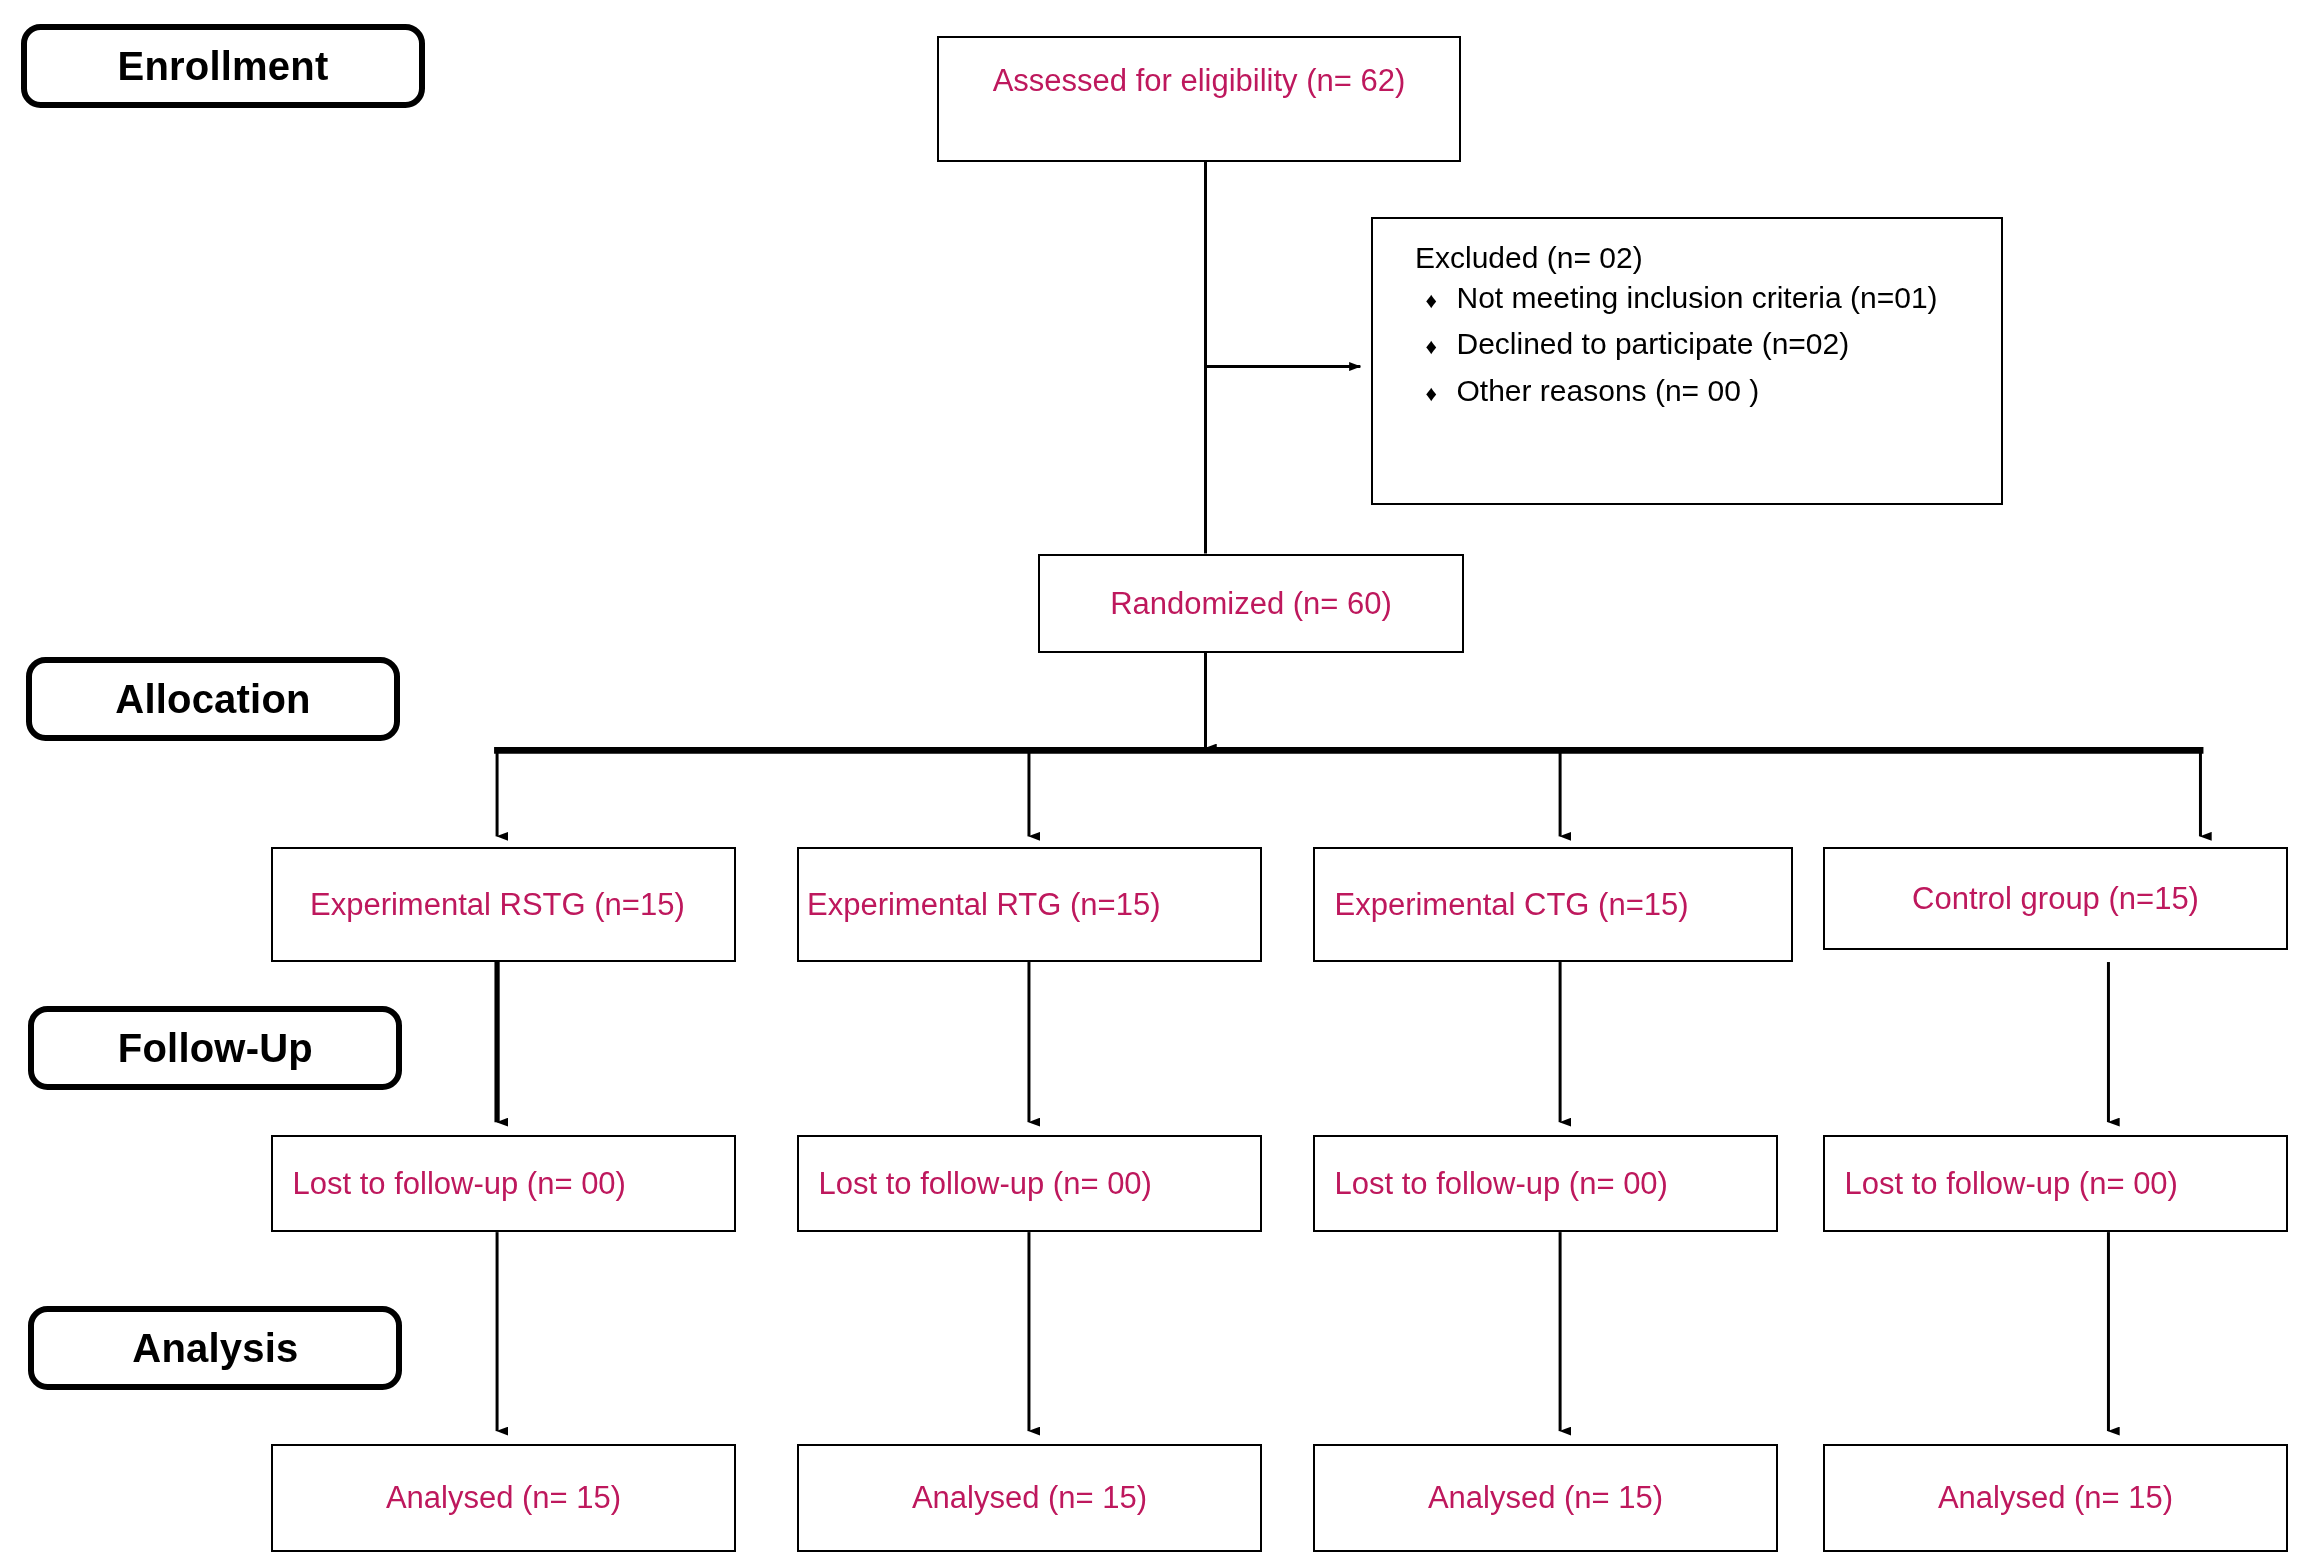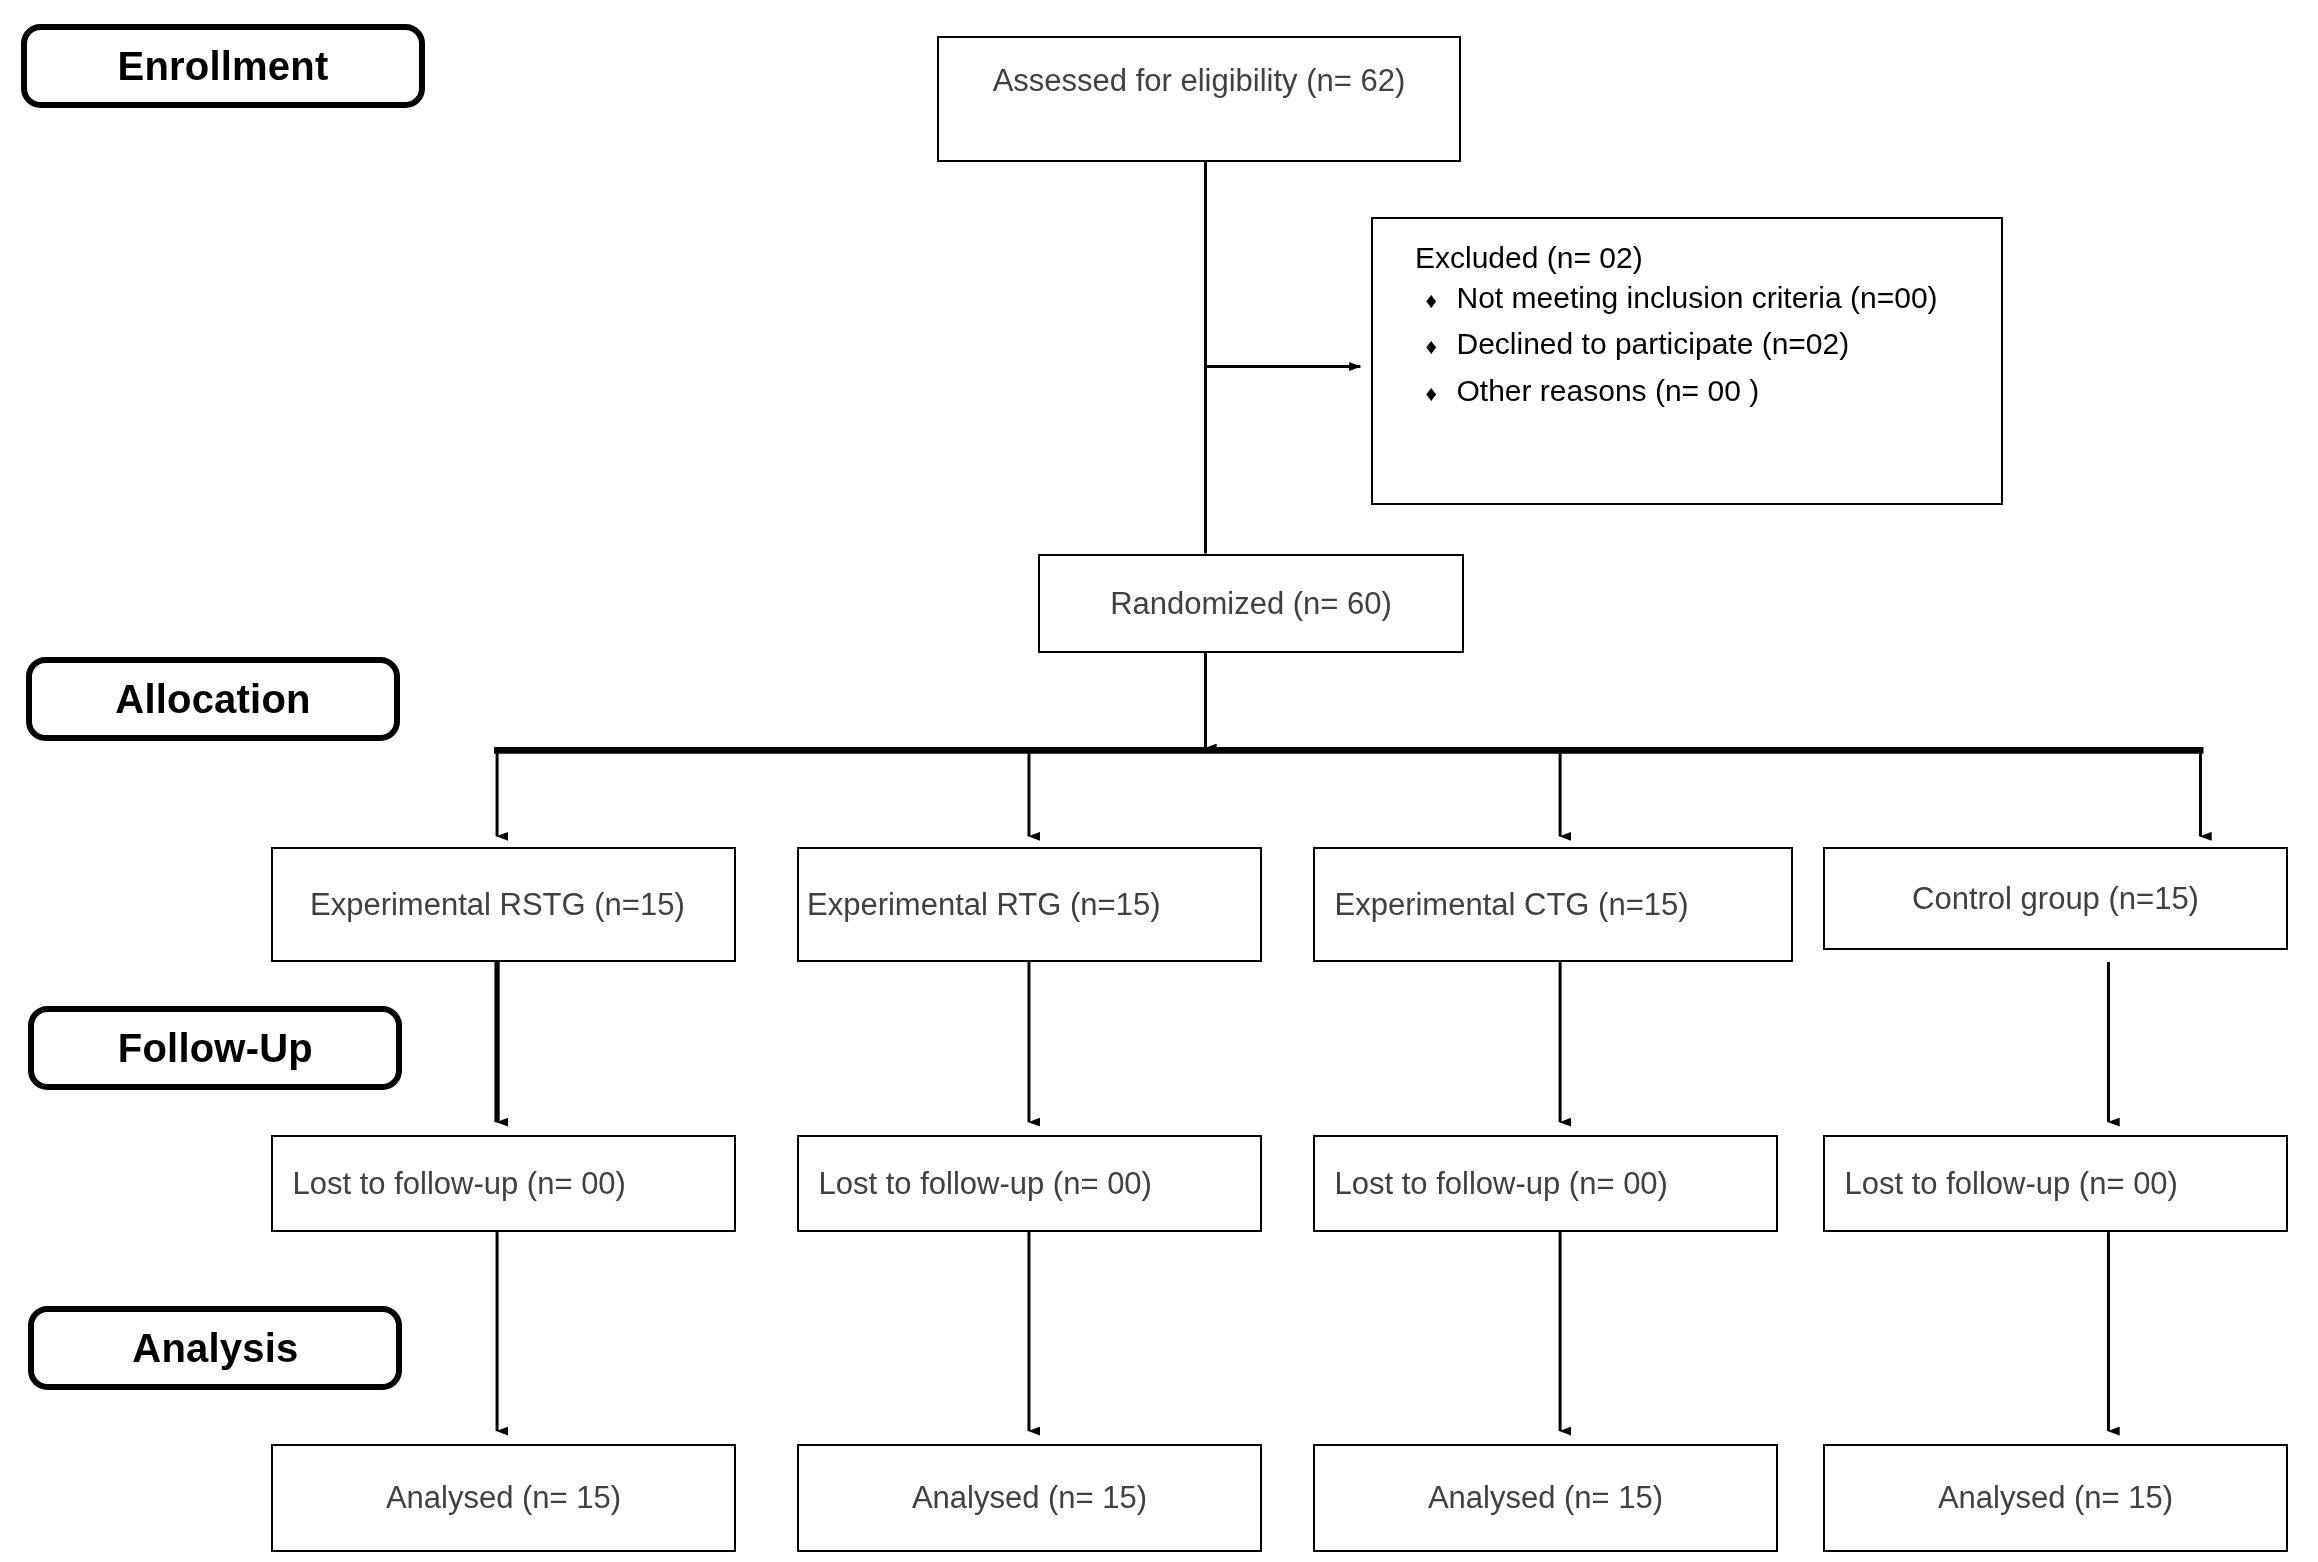--- a/index.html
+++ b/index.html
@@ -42,21 +42,21 @@
     letter-spacing: 0.2px;
   }
   
   .flow-box {
     position: absolute;
     box-sizing: border-box;
     border: 2.2px solid #000000;
     background: #ffffff;
     display: flex;
     align-items: center;
-    color: #404040;
+    color: #be185d;
   }
   .flow-box.center { justify-content: center; }
   .flow-box.left   { justify-content: flex-start; }
   .box-text {
     display: block;
     white-space: nowrap;
   }
   
   .excl-box {
     position: absolute;
@@ -150,21 +150,21 @@
 
   <div class="flow-box center" style="left:937px; top:36px; width:524px; height:126px; font-size:31px;">
     <span class="box-text" style="margin-top:-36px;">Assessed for eligibility (n= 62)</span>
   </div>
 
   <div class="excl-box" style="left:1371px; top:217px; width:632px; height:288px;padding-left:42px;">
     <div class="excl-title">Excluded (n= 02)</div>
     <ul class="excl-list">
       <li class="excl-item">
         <span class="excl-bullet">♦</span>
-        <span>Not meeting inclusion criteria (n=00)</span>
+        <span>Not meeting inclusion criteria (n=01)</span>
       </li>
       <li class="excl-item">
         <span class="excl-bullet">♦</span>
         <span>Declined to participate (n=02)</span>
       </li>
       <li class="excl-item">
         <span class="excl-bullet">♦</span>
         <span>Other reasons (n= 00 )</span>
       </li>
     </ul>

